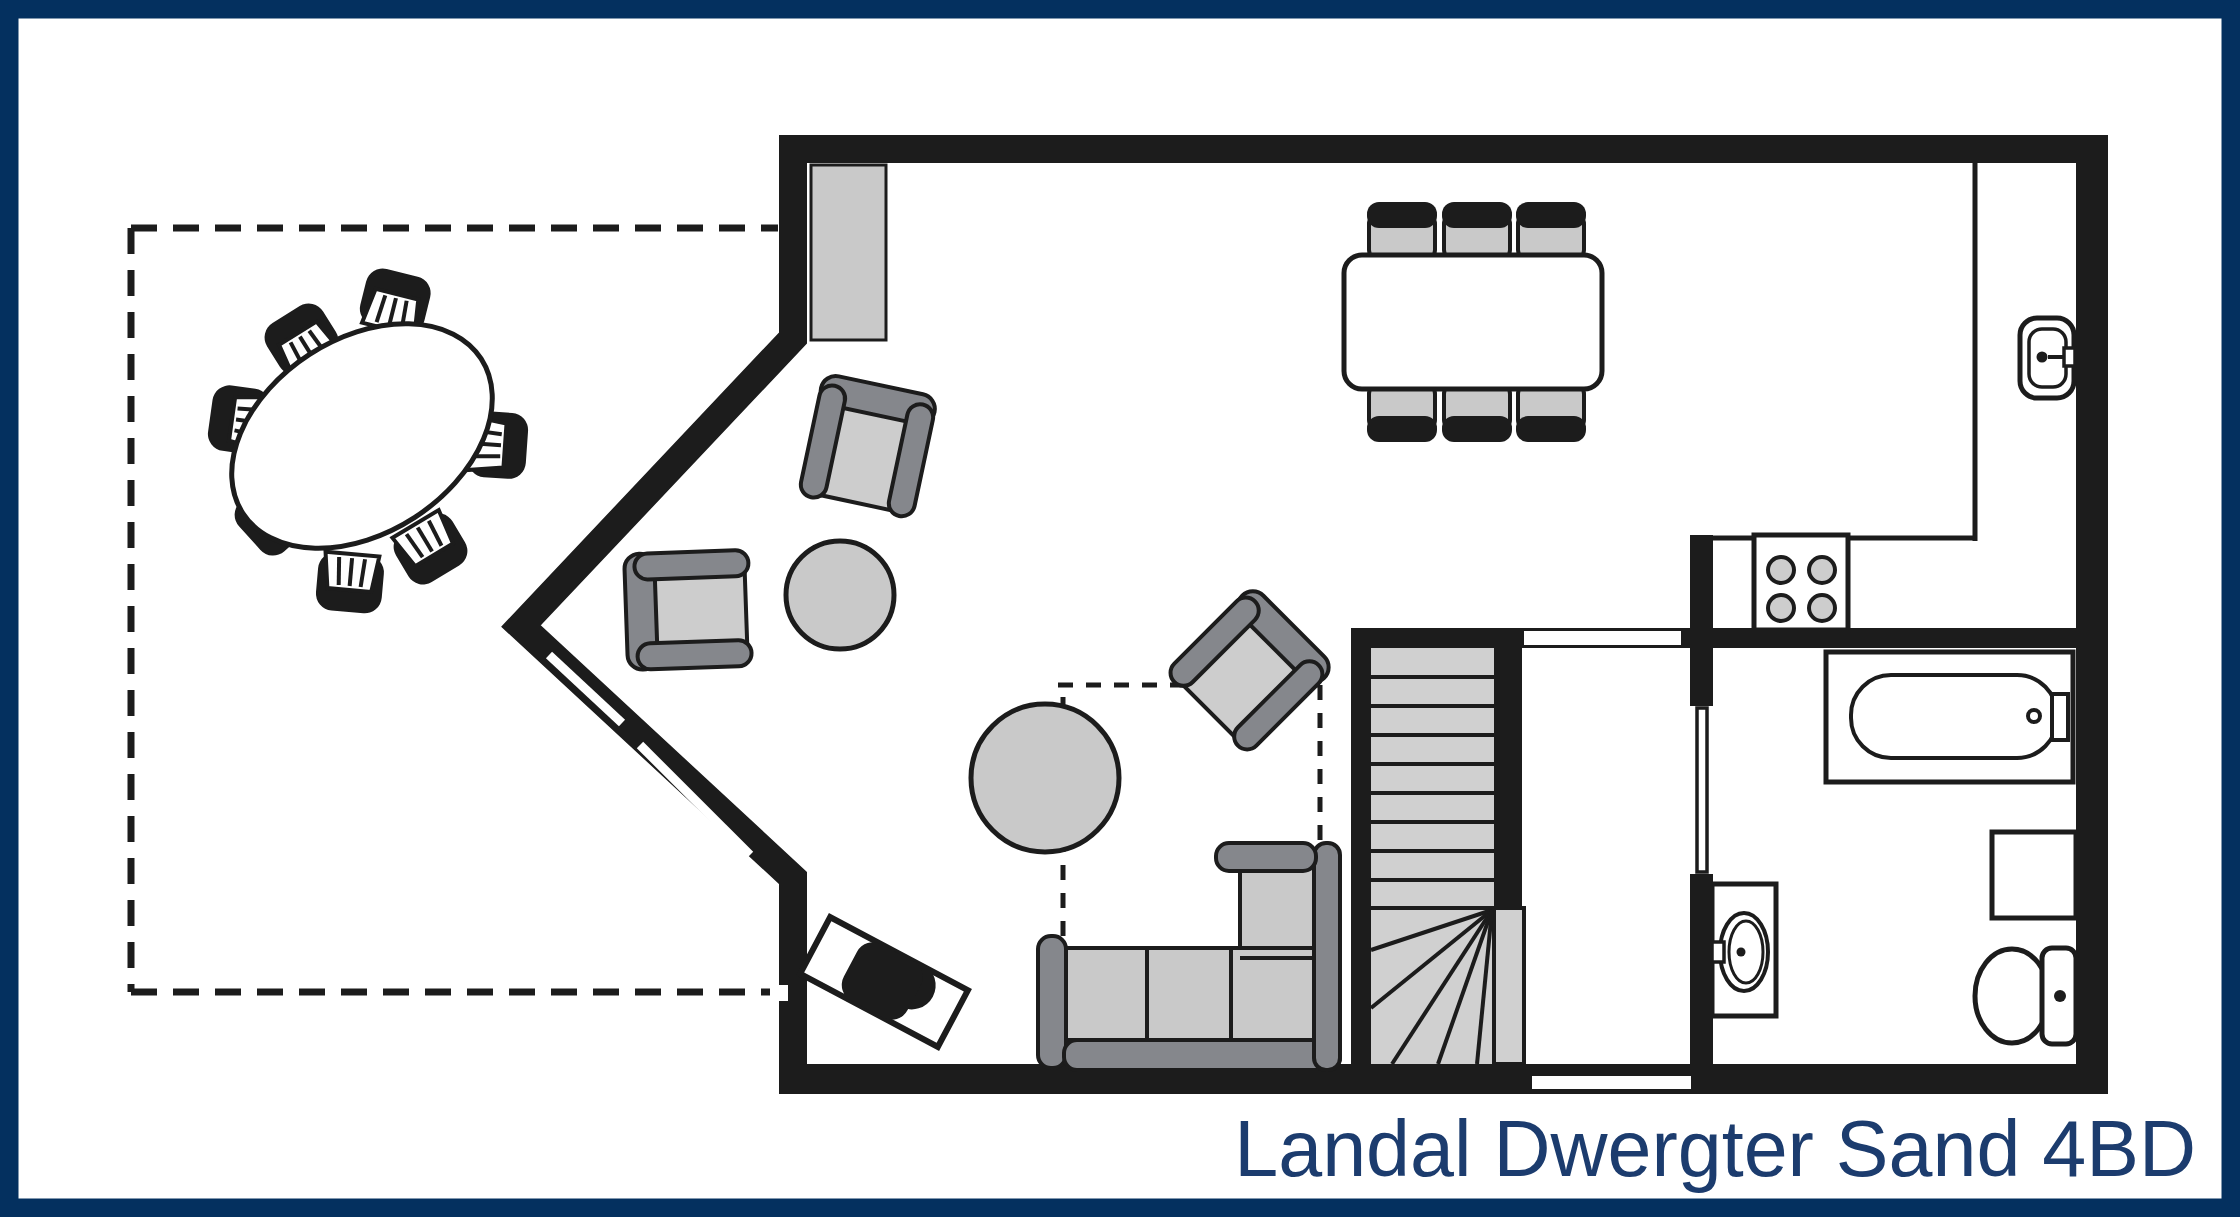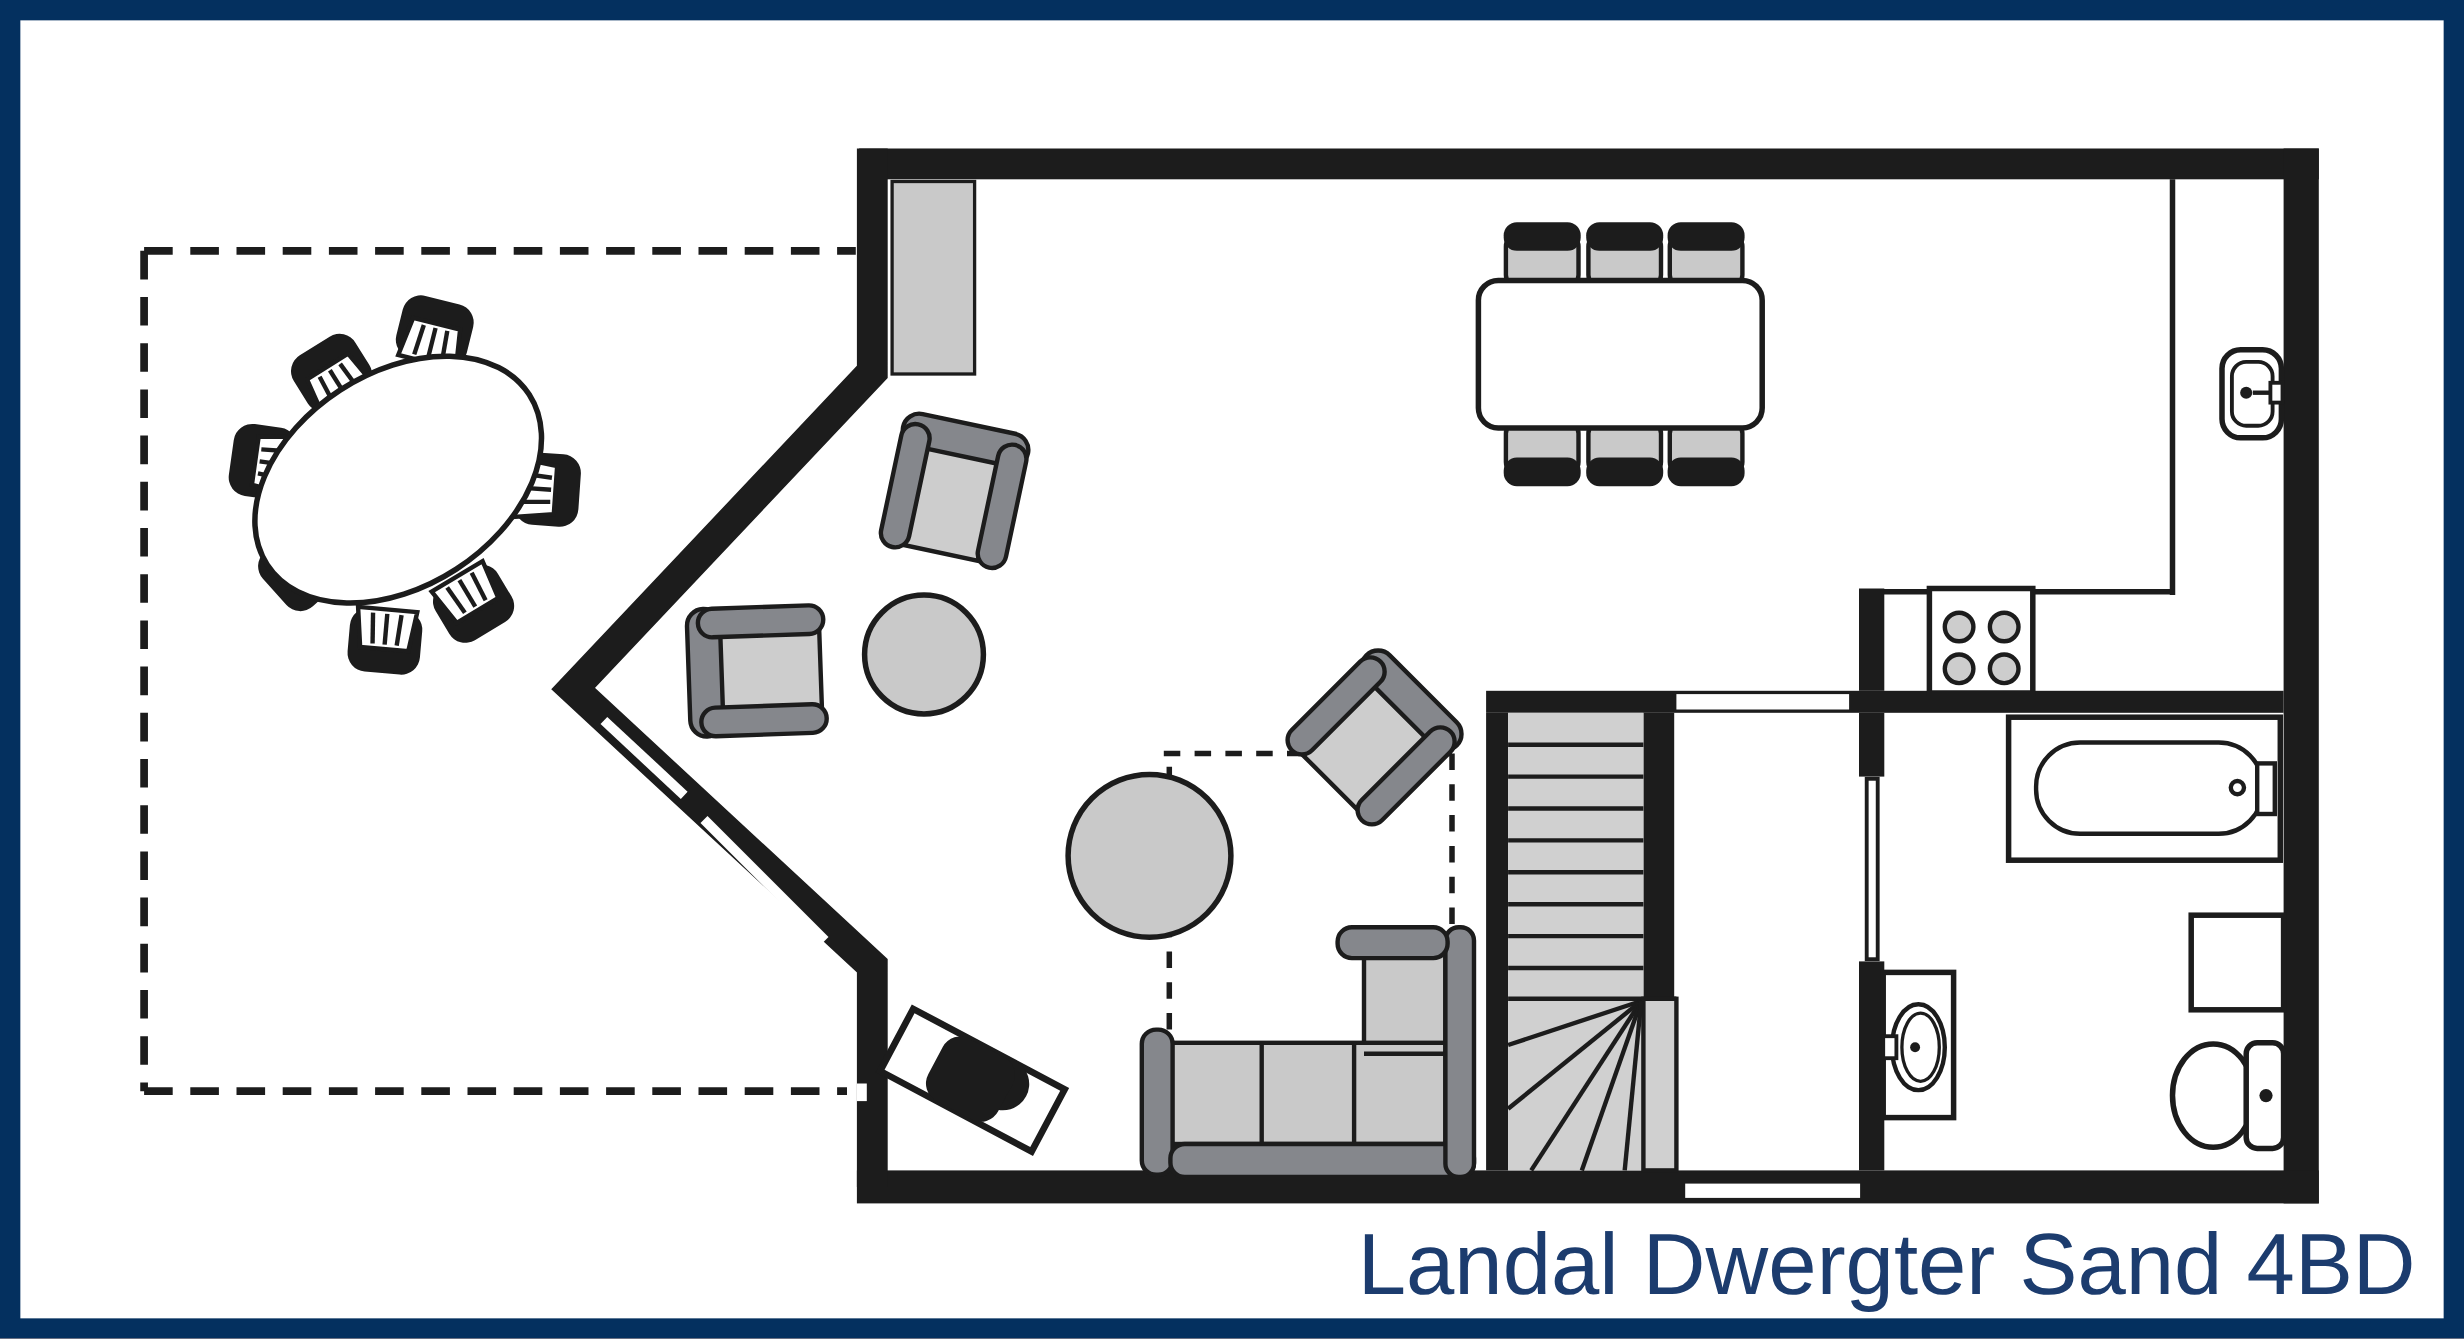--- a/index.html
+++ b/index.html
@@ -1,16 +1,16 @@
 <!DOCTYPE html>
 <html><head>
 <meta charset="utf-8">
 <style>
   html,body{margin:0;padding:0;background:#ffffff;}
-  .page{position:relative;width:2240px;height:1217px;background:#c2410c;overflow:hidden;
+  .page{position:relative;width:2240px;height:1217px;background:#fde047;overflow:hidden;
         font-family:"Liberation Sans", sans-serif;}
   svg{display:block;}
   .title-text{font-family:"Liberation Sans", sans-serif;font-size:79px;font-weight:400;}
 </style>
 </head>
 <body>
 
 <div class="page">
 <svg width="2240" height="1217" viewBox="0 0 2240 1217">
 

